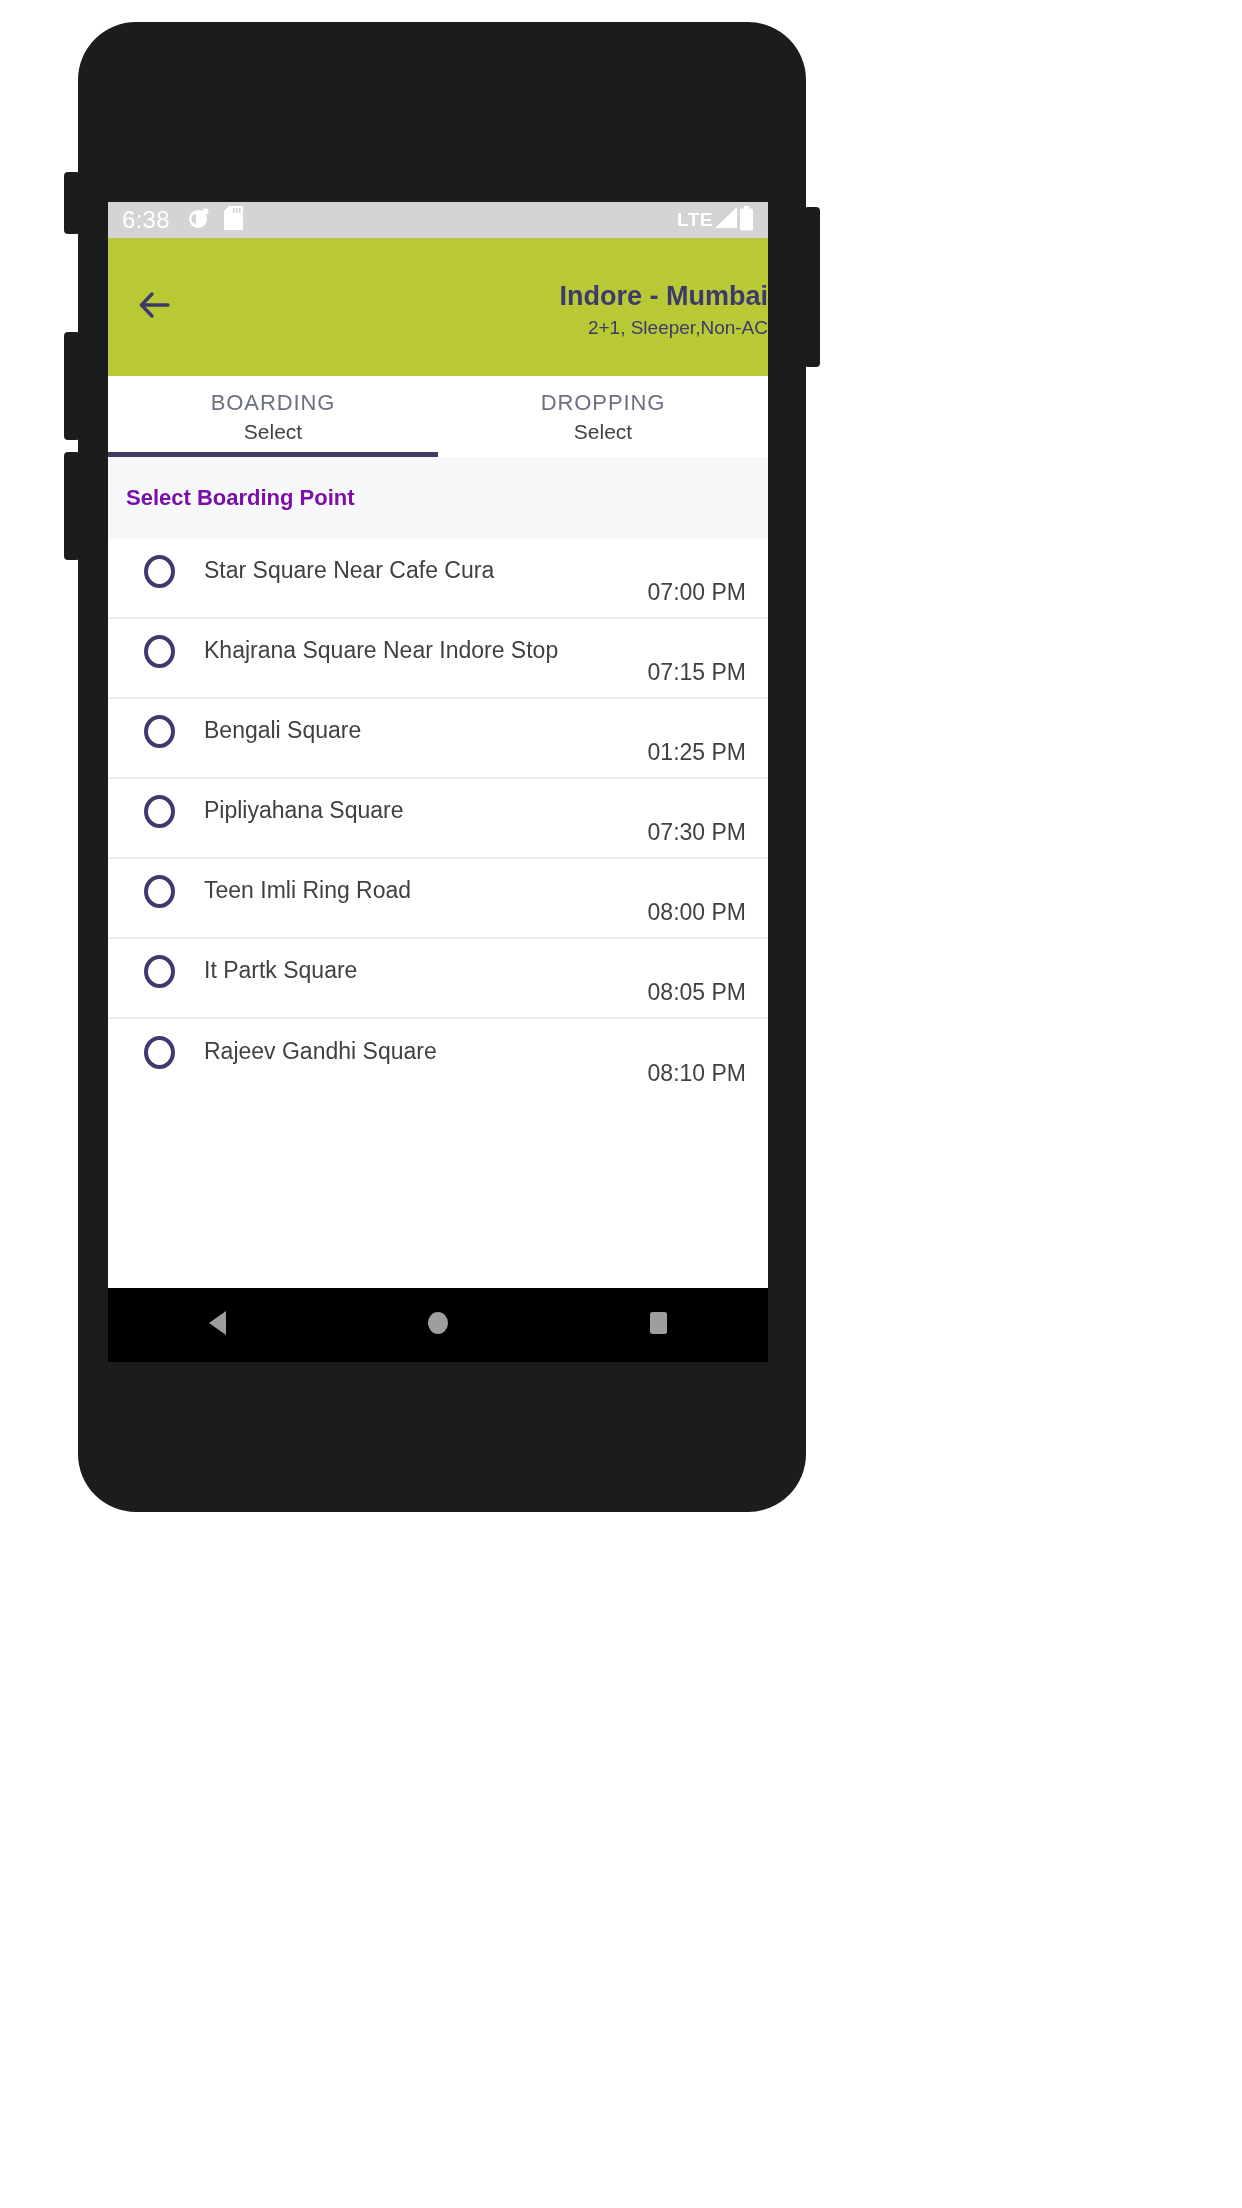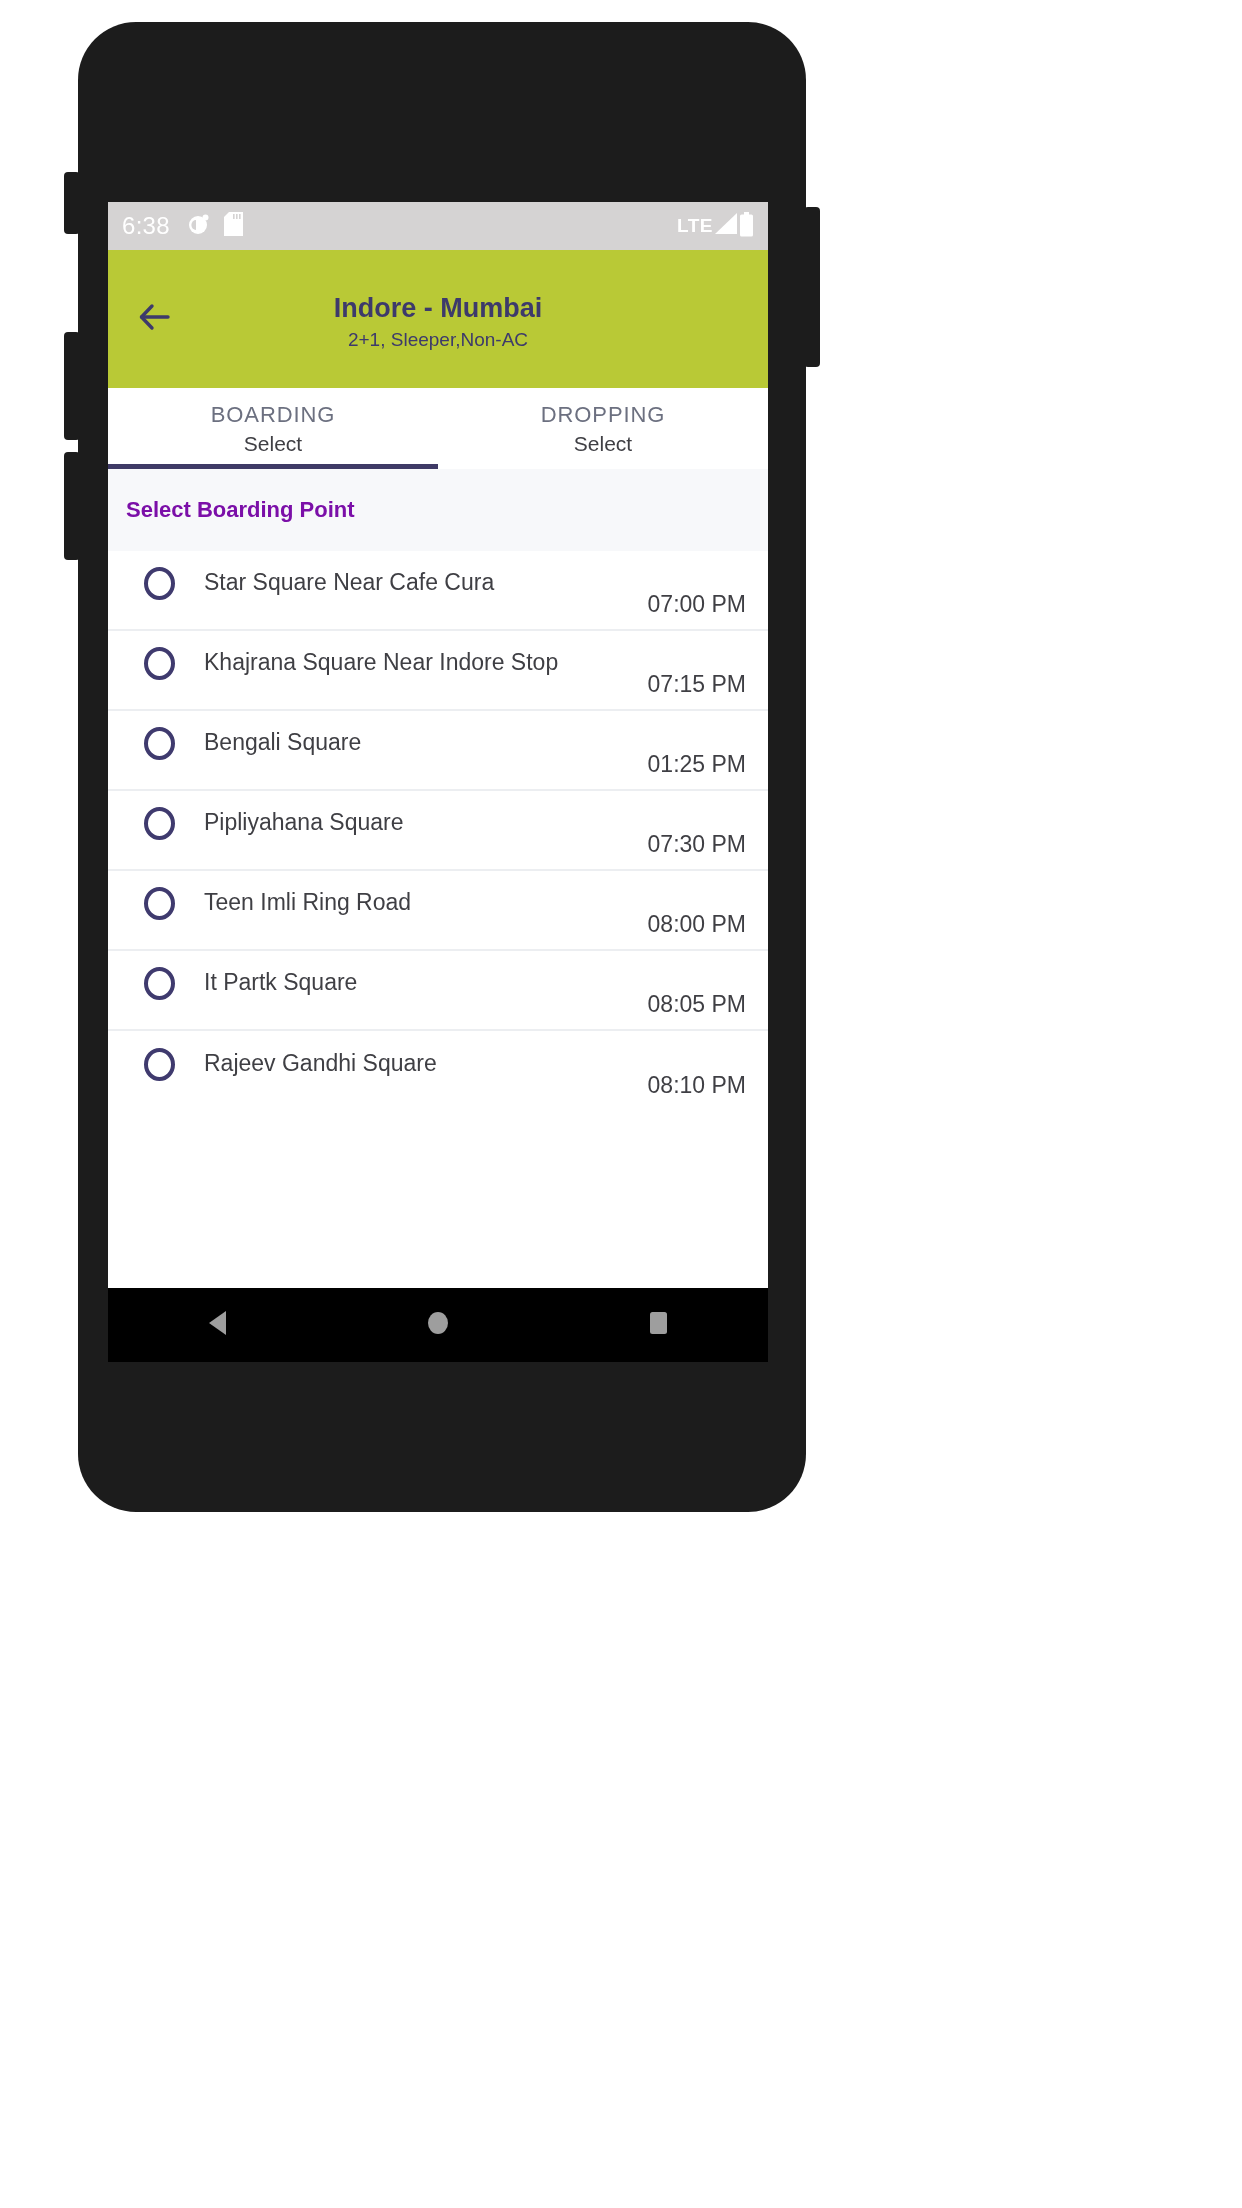--- a/index.html
+++ b/index.html
@@ -39,21 +39,21 @@
     left: 30px;
     top: 180px;
     width: 660px;
     height: 1160px;
     background: #ffffff;
     overflow: hidden;
   }
 
   
   #status-bar {
-    height: 48px;
+    height: 36px;
     background: #d5d3d3;
     display: flex;
     align-items: center;
     padding: 8px 14px;
     box-sizing: border-box;
   }
   #status-clock {
     color: #ffffff;
     font-size: 24px;
     font-weight: 500;
@@ -84,21 +84,21 @@
     transform: translateY(-50%);
     width: 46px;
     height: 46px;
     display: flex;
     align-items: center;
     justify-content: center;
     cursor: pointer;
   }
   #app-bar-titles {
     width: 100%;
-    text-align: center;
+    text-align: right;
     padding-top: 6px;
   }
   #app-title {
     color: #3d3a6b;
     font-size: 27px;
     font-weight: bold;
     line-height: 1.28;
   }
   #app-subtitle {
     color: #3d3a6b;

